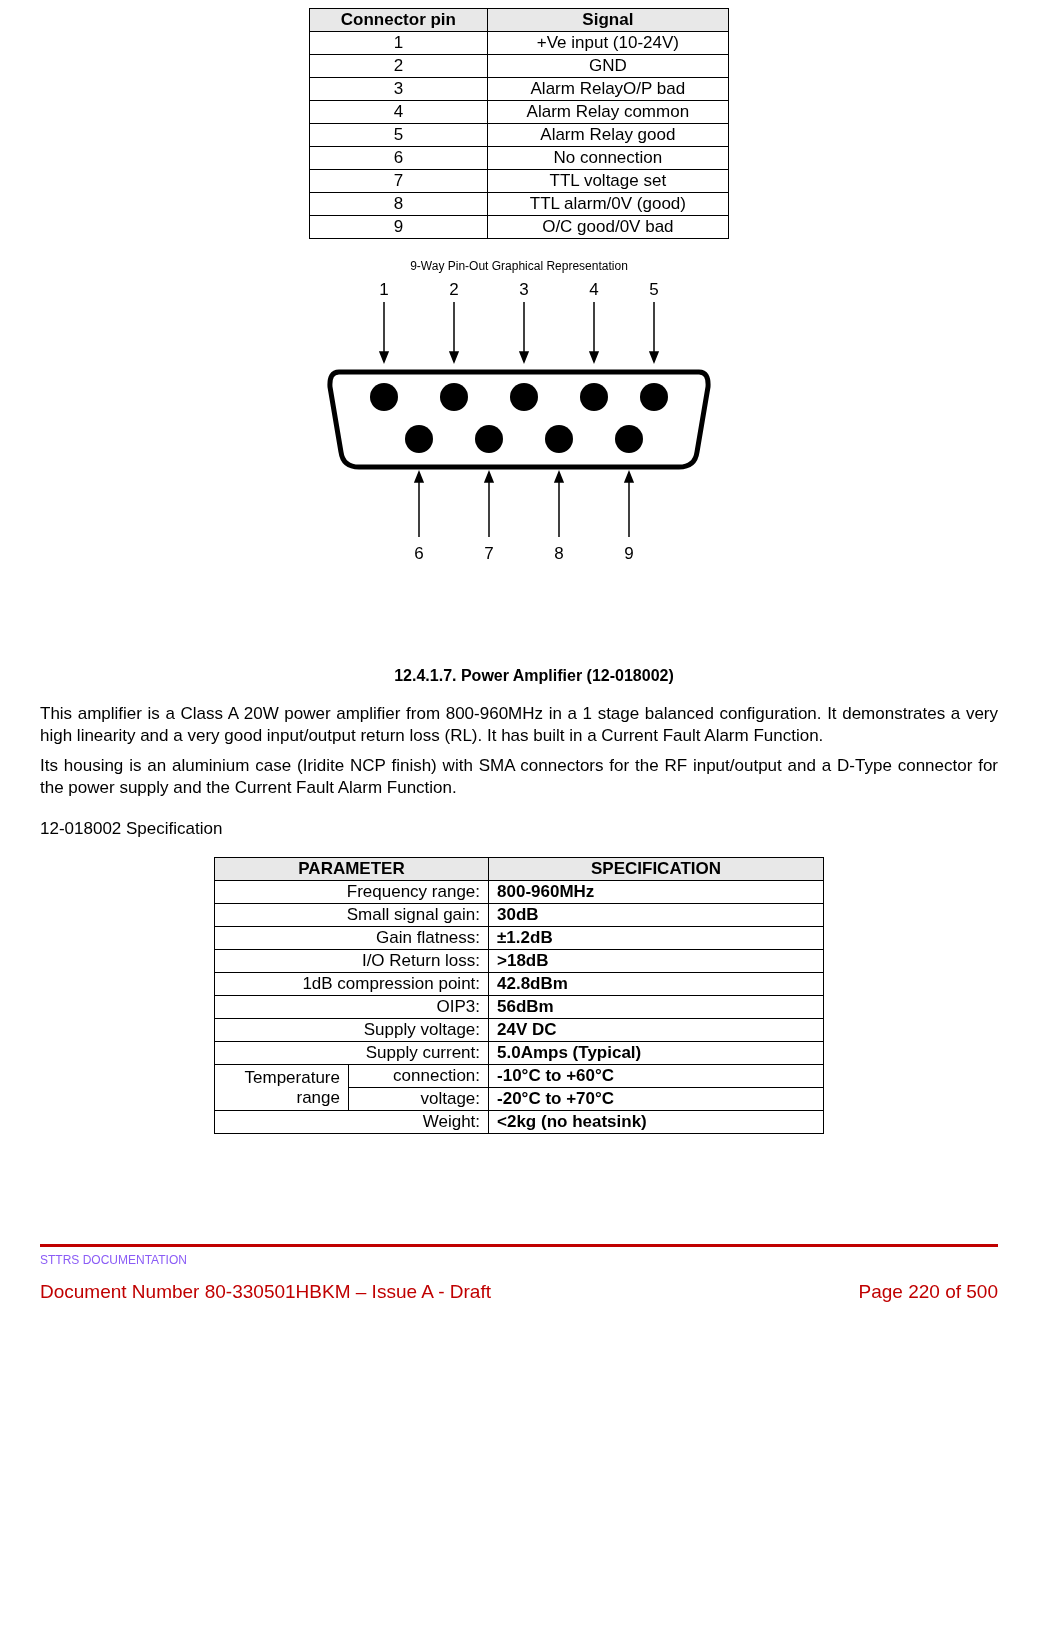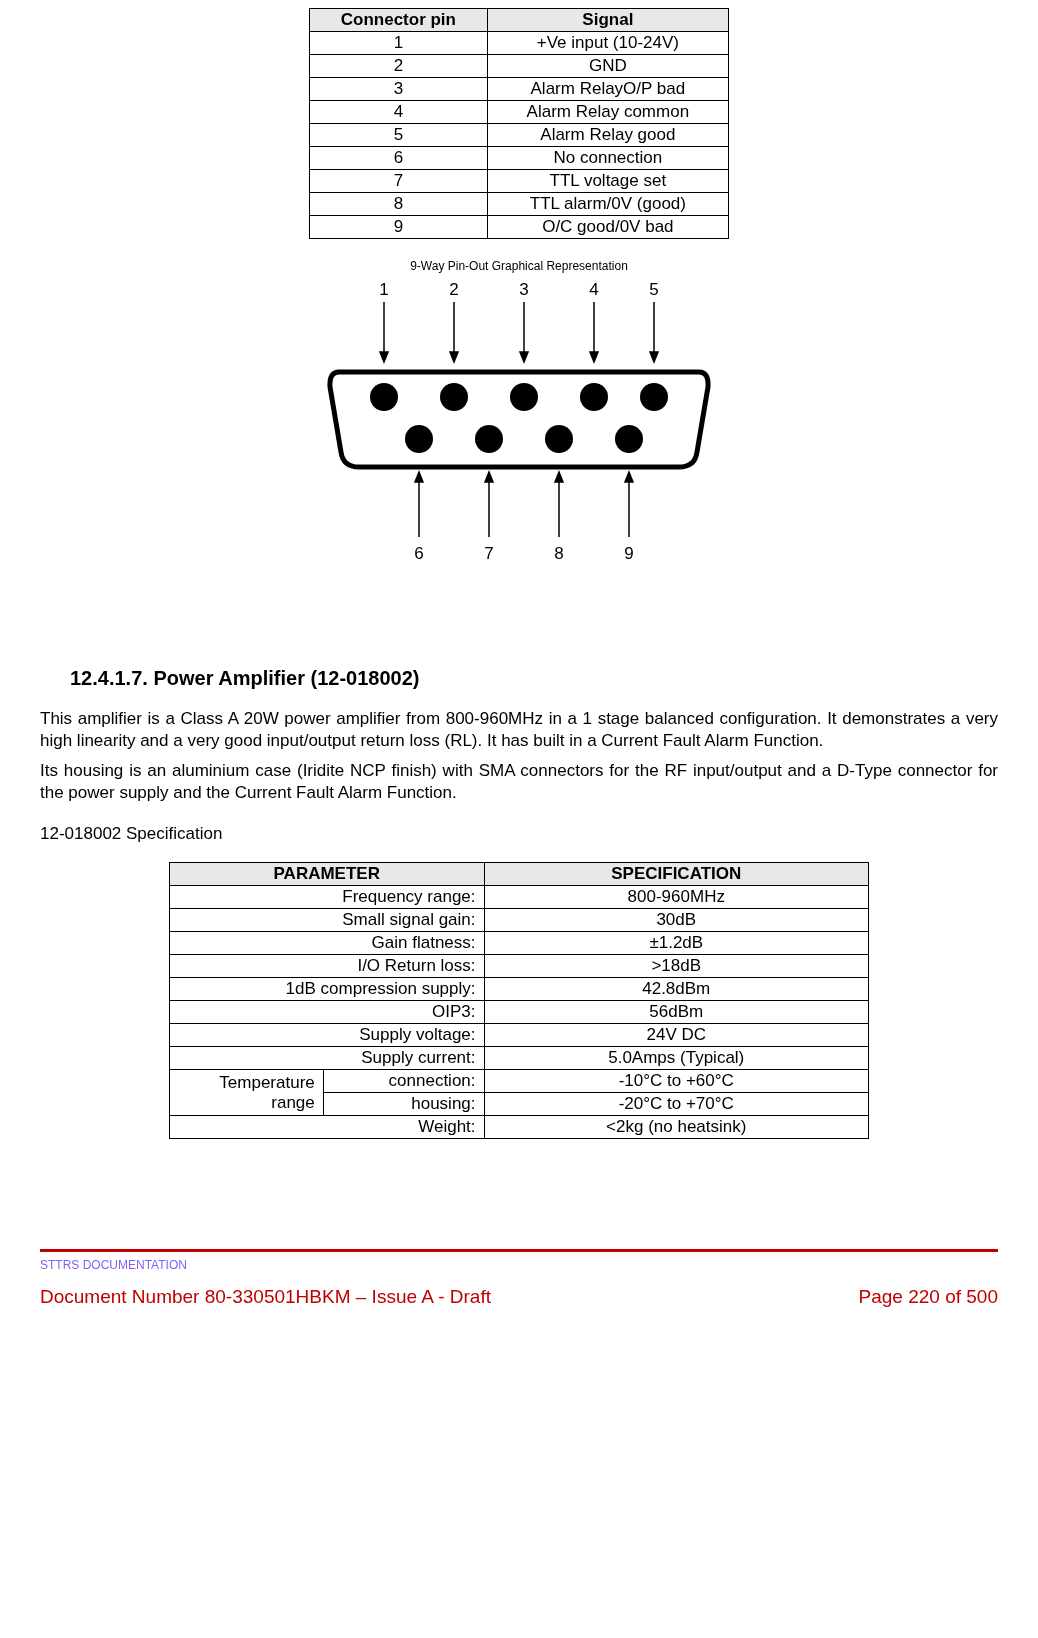--- a/index.html
+++ b/index.html
@@ -43,34 +43,35 @@
       margin-top: 20px;
       margin-bottom: 4px;
     }
     .connector-svg-wrap {
       display: flex;
       justify-content: center;
       margin-bottom: 90px;
     }
     .section-heading {
       font-weight: bold;
-      font-size: 20px;
+      font-size: 16px;
       margin: 30px 0 18px 30px;
+      text-align: center;
     }
     .body-text {
       text-align: justify;
       margin: 8px 0 4px 0;
       line-height: 1.3;
     }
     .spec-title {
       margin: 20px 0 18px 0;
     }
     table.spec {
       border-collapse: collapse;
-      width: 700px;
+      width: 610px;
     }
     table.spec th, table.spec td {
       border: 1px solid #000;
       padding: 1px 8px;
       font-size: 17px;
     }
     table.spec th {
       background: #e8e8e8;
       font-weight: bold;
       text-align: center;
@@ -79,21 +80,22 @@
       text-align: right;
       width: 45%;
     }
     table.spec td.param-sub1 {
       text-align: right;
     }
     table.spec td.param-sub2 {
       text-align: right;
     }
     table.spec td.val {
-      text-align: center;
+      text-align: left;
+      font-weight: bold;
     }
     .footer-sep {
       border: none;
       border-top: 3px solid #c00000;
       margin: 110px 0 6px 0;
     }
     .footer-line1 {
       color: #8b5cf6;
       font-size: 12px;
       margin: 0 0 14px 0;
@@ -249,42 +251,42 @@
           </tr>
         <tr>
             <td class="param" colspan="2">Gain flatness:</td>
             <td class="val">±1.2dB</td>
           </tr>
         <tr>
             <td class="param" colspan="2">I/O Return loss:</td>
             <td class="val">&gt;18dB</td>
           </tr>
         <tr>
-            <td class="param" colspan="2">1dB compression supply:</td>
+            <td class="param" colspan="2">1dB compression point:</td>
             <td class="val">42.8dBm</td>
           </tr>
         <tr>
             <td class="param" colspan="2">OIP3:</td>
             <td class="val">56dBm</td>
           </tr>
         <tr>
             <td class="param" colspan="2">Supply voltage:</td>
             <td class="val">24V DC</td>
           </tr>
         <tr>
             <td class="param" colspan="2">Supply current:</td>
             <td class="val">5.0Amps (Typical)</td>
           </tr>
         <tr>
           <td class="param-sub1" rowspan="2" style="width:22%">Temperature range</td>
           <td class="param-sub2">connection:</td>
           <td class="val">-10°C to +60°C</td>
         </tr>
         <tr>
-          <td class="param-sub2">housing:</td>
+          <td class="param-sub2">voltage:</td>
           <td class="val">-20°C to +70°C</td>
         </tr>
         <tr>
             <td class="param" colspan="2">Weight:</td>
             <td class="val">&lt;2kg (no heatsink)</td>
           </tr>
       </tbody>
     </table>
   </div>
 

